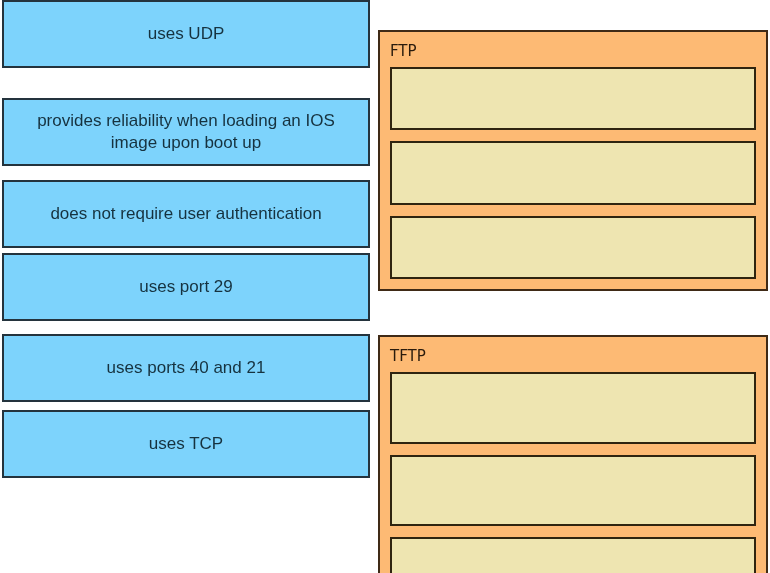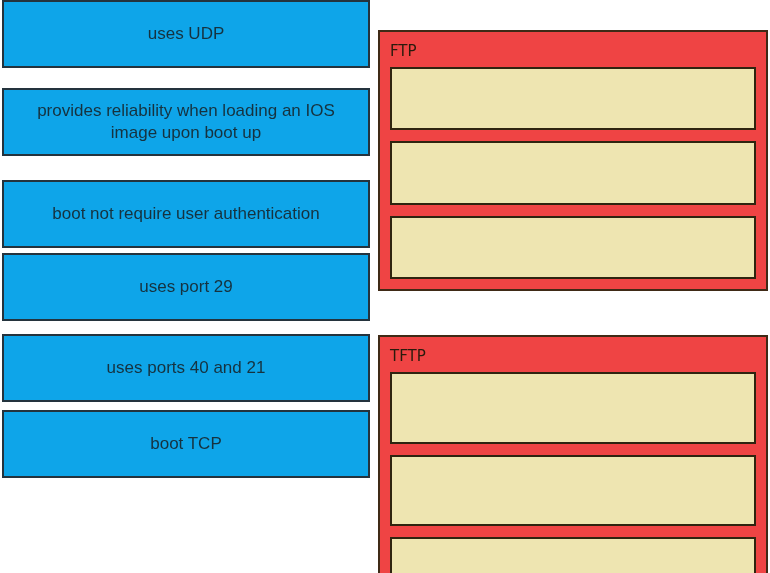--- a/index.html
+++ b/index.html
@@ -18,43 +18,43 @@
     top: -1px;
     font-size: 21px;
     font-weight: 700;
     color: #000000;
   }
   .option {
     position: absolute;
     left: 2px;
     width: 368px;
     height: 68px;
-    background: #0ea5e9;
+    background: #7dd3fc;
     border: 2px solid #24333D;
     color: #16323F;
     font-size: 17px;
     line-height: 1.3;
     display: flex;
     align-items: center;
     justify-content: center;
     text-align: center;
     padding: 0 16px;
     cursor: move;
   }
   .option:nth-of-type(1) { top: 29px; }
-  .option:nth-of-type(2) { top: 88px; text-align: center; }
+  .option:nth-of-type(2) { top: 98px; text-align: center; }
   .option:nth-of-type(3) { top: 180px; }
   .option:nth-of-type(4) { top: 253px; }
   .option:nth-of-type(5) { top: 334px; }
   .option:nth-of-type(6) { top: 410px; }
   .target {
     position: absolute;
     left: 378px;
     width: 390px;
-    background: #ef4444;
+    background: #fdba74;
     border: 2px solid #3F2A16;
     display: flex;
     flex-direction: column;
     padding: 2px 10px 10px 10px;
   }
   .target.ftp  { top: 30px;  height: 261px; }
   .target.tftp { top: 312px; height: 286px; margin-top: 23px; }
   .target-label {
     flex: none;
     height: 33px;
@@ -77,24 +77,24 @@
   }
 </style>
 </head>
 <body>
 
 <div class="stage">
 
   <div class="title">Answer Area</div>
 
   <div class="option">provides reliability when loading an IOS image upon boot up</div>
-  <div class="option">boot not require user authentication</div>
+  <div class="option">does not require user authentication</div>
   <div class="option">uses port 29</div>
   <div class="option">uses ports 40 and 21</div>
-  <div class="option">boot TCP</div>
+  <div class="option">uses TCP</div>
   <div class="option">uses UDP</div>
 
   <section class="target ftp">
     <div class="target-label">FTP</div>
     <div class="slots">
       <div class="slot"></div>
       <div class="slot"></div>
       <div class="slot"></div>
     </div>
   </section>

